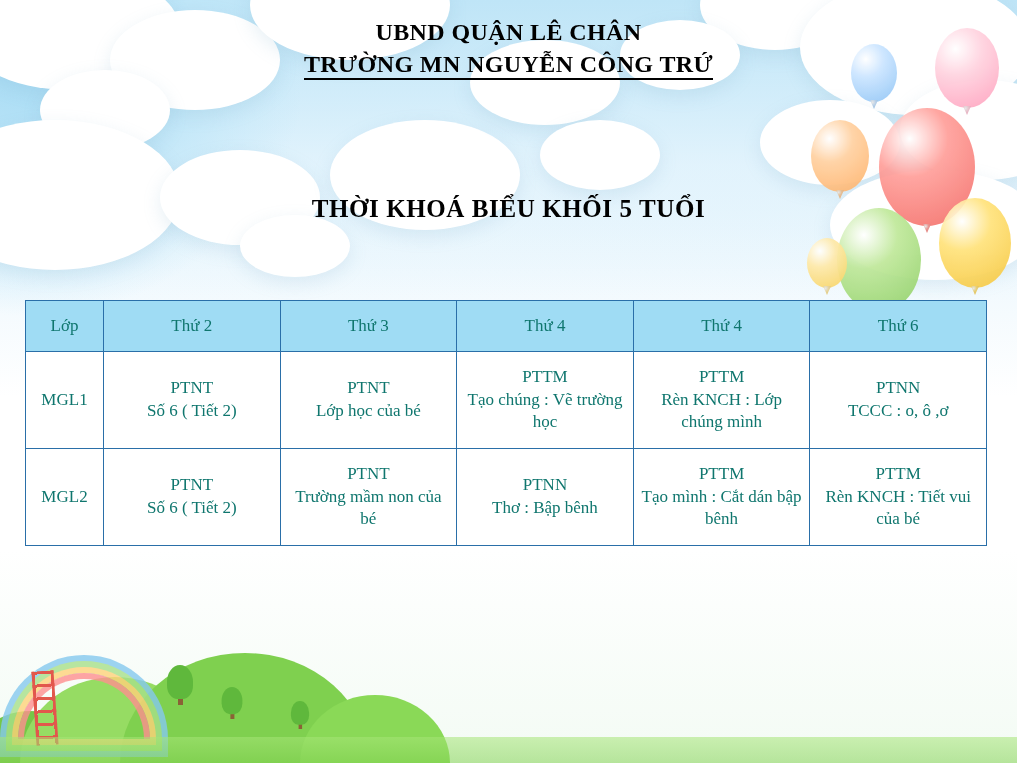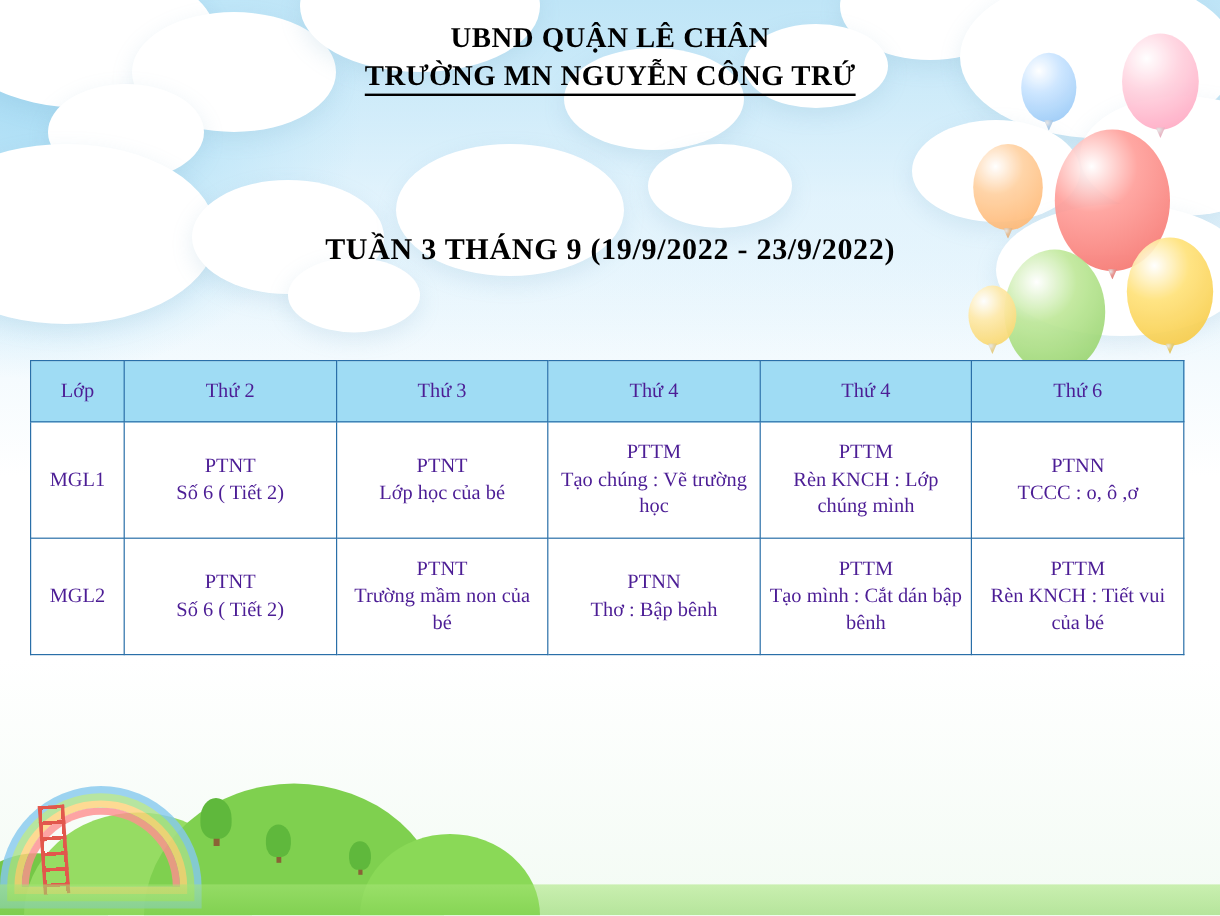--- a/index.html
+++ b/index.html
@@ -189,21 +189,21 @@
     border-collapse: collapse;
     width: 100%;
     background: #ffffff;
     table-layout: fixed;
   }
   table.tkb th, table.tkb td {
     border: 1.5px solid #2a6fa8;
     text-align: center;
     vertical-align: middle;
     font-size: 17px;
-    color: #4c1d95;
+    color: #0f766e;
     padding: 4px 6px;
     line-height: 1.35;
   }
   table.tkb thead th {
     background: #9fdcf4;
     font-weight: normal;
     height: 42px;
     font-size: 17px;
   }
   table.tkb col.c-lop  { width: 78px; }
@@ -268,21 +268,21 @@
     <div class="ladder"></div>
     <div class="grass"></div>
   </div>
 
   <div class="header-block">
     <div class="header-line">UBND QUẬN LÊ CHÂN</div>
     <div class="header-line underlined"><span>TRƯỜNG MN NGUYỄN CÔNG TRỨ</span></div>
   </div>
 
   <div class="title-block">
-    <div class="title-line">TUẦN  3 THÁNG 9 (19/9/2022 - 23/9/2022)</div>
+    <div class="title-line">THỜI  KHOÁ  BIỂU  KHỐI 5 TUỔI</div>
   </div>
 
   <div class="table-wrap">
     <table class="tkb">
       <colgroup>
         <col class="c-lop">
         <col class="c-day">
           <col class="c-day">
           <col class="c-day">
           <col class="c-day">

